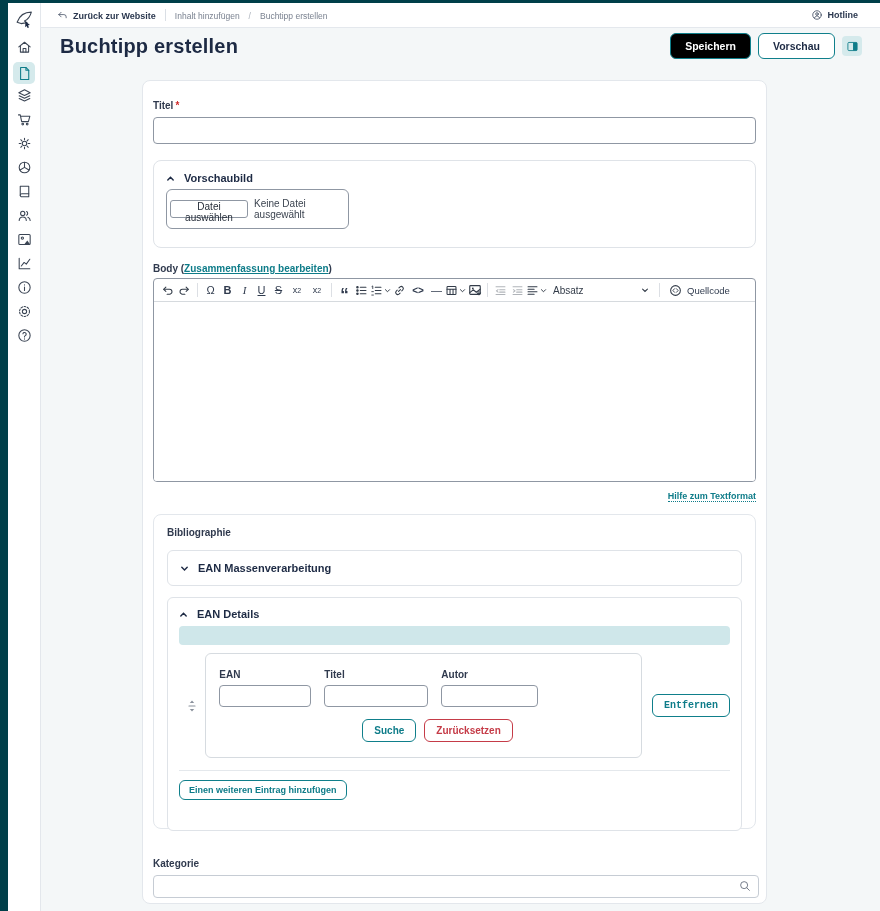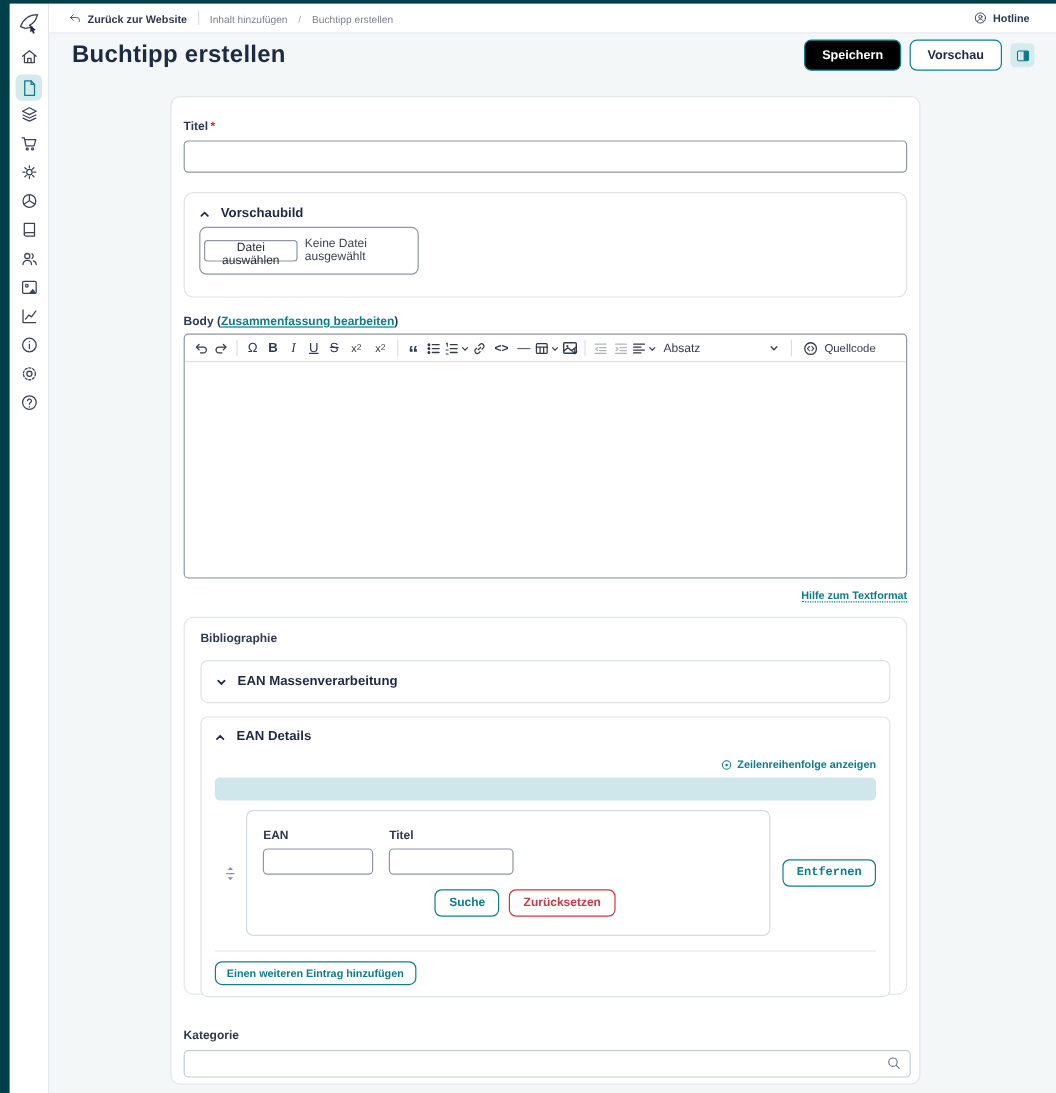--- a/index.html
+++ b/index.html
@@ -388,29 +388,20 @@
     </div>
 
     <div class="acc details">
       <div class="acc-head">
         <svg width="9" height="9" viewBox="0 0 10 10">
           <path d="M2 6.6 L5 3.6 8 6.6" fill="none" stroke="#1d2a44" stroke-width="1.6" stroke-linecap="round"></path>
         </svg>
         <span>EAN Details</span>
       </div>
 
-      <div class="rw-row">
-        <span class="rw-link">
-          <svg width="9" height="9" viewBox="0 0 14 14">
-            <circle cx="7" cy="7" r="5.4" fill="none" stroke="#0e7c89" stroke-width="1.3"></circle>
-            <circle cx="7" cy="7" r="1.6" fill="#0e7c89"></circle>
-          </svg>
-          <span>Zeilenreihenfolge anzeigen</span>
-        </span>
-      </div>
 
       <div class="tealbar"></div>
 
       <div class="entry-row">
         <div class="draghandle">
           <svg width="12" height="14" viewBox="0 0 14 16">
             <path d="M7 1.5 l2.6 3 h-5.2 z" fill="#8a919c"></path>
             <path d="M3.5 8 h7" stroke="#8a919c" stroke-width="1.4" stroke-linecap="round"></path>
             <path d="M7 14.5 l2.6 -3 h-5.2 z" fill="#8a919c"></path>
           </svg>
@@ -418,20 +409,24 @@
         <div class="card">
           <div class="fields">
             <div class="fg">
               <label>EAN</label>
               <input class="w-ean" type="text" value="" style="">
             </div>
             <div class="fg">
               <label>Titel</label>
               <input class="w-titel" type="text" value="" style="">
             </div>
+            <div class="fg">
+              <label>Autor</label>
+              <input class="w-autor" type="text" value="" style="">
+            </div>
           </div>
           <div class="btnrow">
             <button class="btn-sm btn-teal">Suche</button>
             <button class="btn-sm btn-red">Zurücksetzen</button>
           </div>
         </div>
         <div class="remove-col">
           <button class="btn-sm btn-teal">Entfernen</button>
         </div>
       </div>

